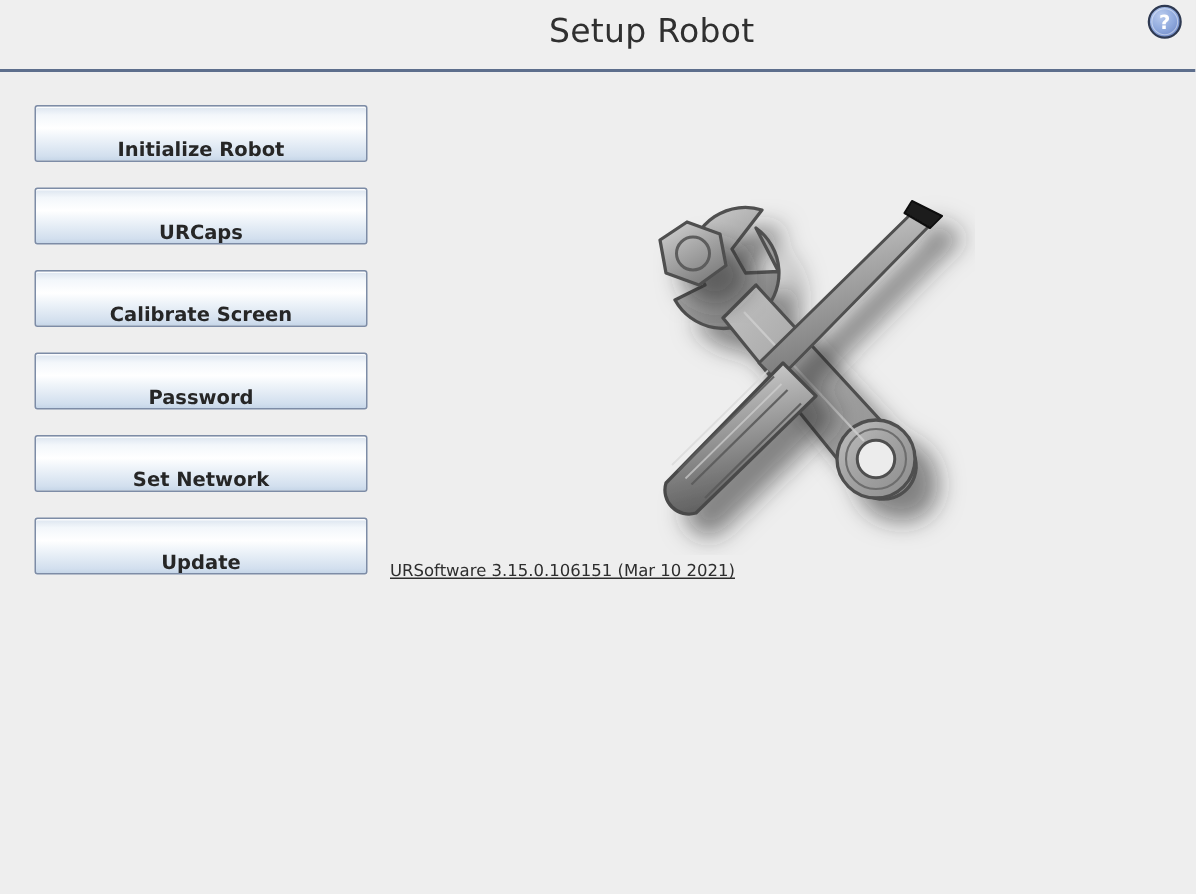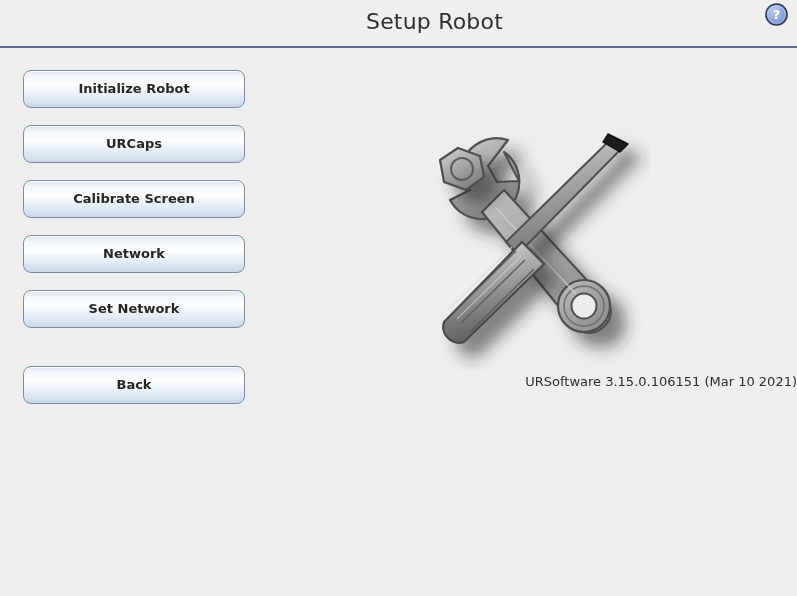--- a/index.html
+++ b/index.html
@@ -75,37 +75,37 @@
     width: 222px;
   }
   .ur-button {
     position: relative;
     display: block;
     box-sizing: border-box;
     width: 222px;
     height: 38px;
     margin: 0 0 17px 0;
     border: 1px solid #7d8ca6;
-    border-radius: 8px;
+    border-radius: 2px;
     background: linear-gradient(to bottom,
         #dbe4ef 0%,
         #f3f7fb 16%,
         #ffffff 40%,
         #f0f5fa 56%,
         #d2dfee 92%,
         #c6d6e8 100%);
     box-shadow: inset 0 1px 0 rgba(255,255,255,0.85);
     font-family: "DejaVu Sans", "Liberation Sans", sans-serif;
     font-size: 13px;
     font-weight: bold;
     color: #262626;
     text-align: center;
     line-height: 36px;
     cursor: pointer;
-    padding: 0;
+    padding: 12px;
   }
   .ur-button.spaced-top { margin-top: 38px; }
 
   
   #right-pane {
     position: absolute;
     left: 260px;
     top: 0;
     width: 537px;
     height: 548px;
@@ -116,24 +116,25 @@
     top: 72px;
     width: 250px;
     height: 250px;
   }
   #tools-illustration svg { display: block; }
   #version-text {
     position: absolute;
     left: 0;
     top: 326px;
     width: 537px;
-    text-align: right;
-    font-size: 13px;
+    text-align: left;
+    font-size: 11px;
     color: #2e2e2e;
     font-family: "DejaVu Sans", "Liberation Sans", sans-serif;
+    text-decoration: underline;
   }
 </style>
 </head>
 <body>
 
 <div id="header">
   <div id="header-title">Setup Robot</div>
 
   <div id="help-button">
     <svg width="25" height="25" viewBox="0 0 25 25" aria-hidden="true">
@@ -152,23 +153,23 @@
 
   <div id="header-rule"></div>
 </div>
 
 <div id="content">
 
   <div id="sidebar">
     <button class="ur-button">Initialize Robot</button>
     <button class="ur-button">URCaps</button>
     <button class="ur-button">Calibrate Screen</button>
-    <button class="ur-button">Network</button>
+    <button class="ur-button">Password</button>
     <button class="ur-button">Set Network</button>
-    <button class="ur-button spaced-top">Back</button>
+    <button class="ur-button">Update</button>
   </div>
 
   <div id="right-pane">
 
     <div id="tools-illustration">
       <svg width="250" height="250" viewBox="0 0 250 250" aria-hidden="true">
         <defs>
           <linearGradient id="metalA" x1="0" y1="0" x2="1" y2="1">
             <stop offset="0%" stop-color="#c3c3c3"></stop>
             <stop offset="40%" stop-color="#a6a6a6"></stop>

